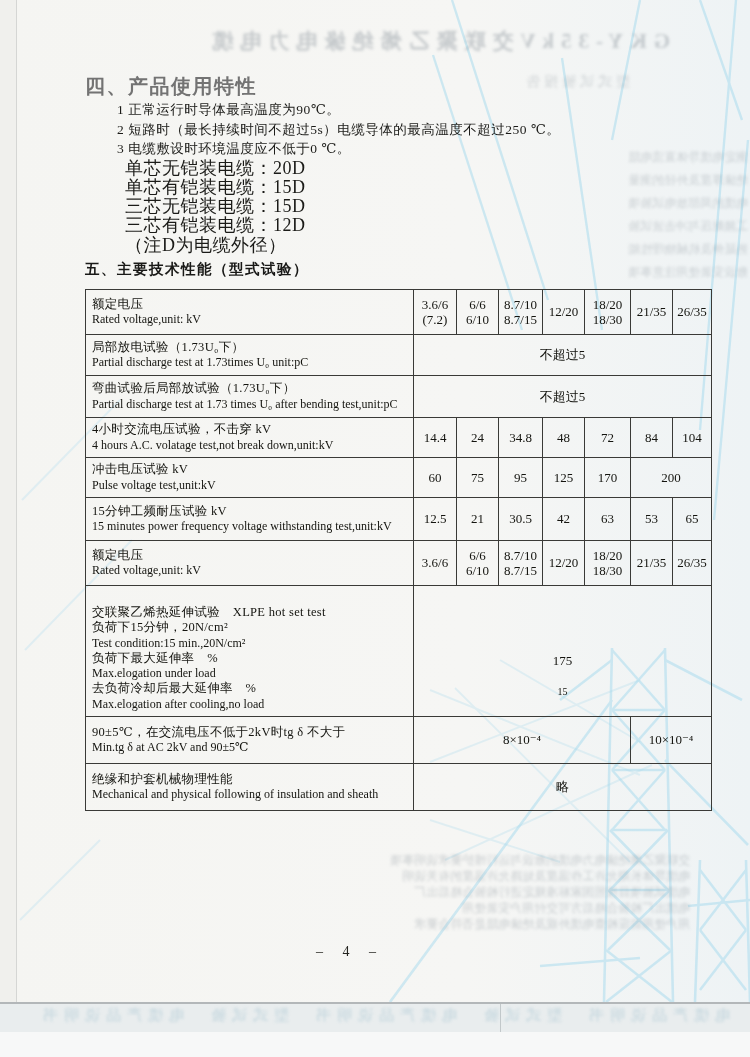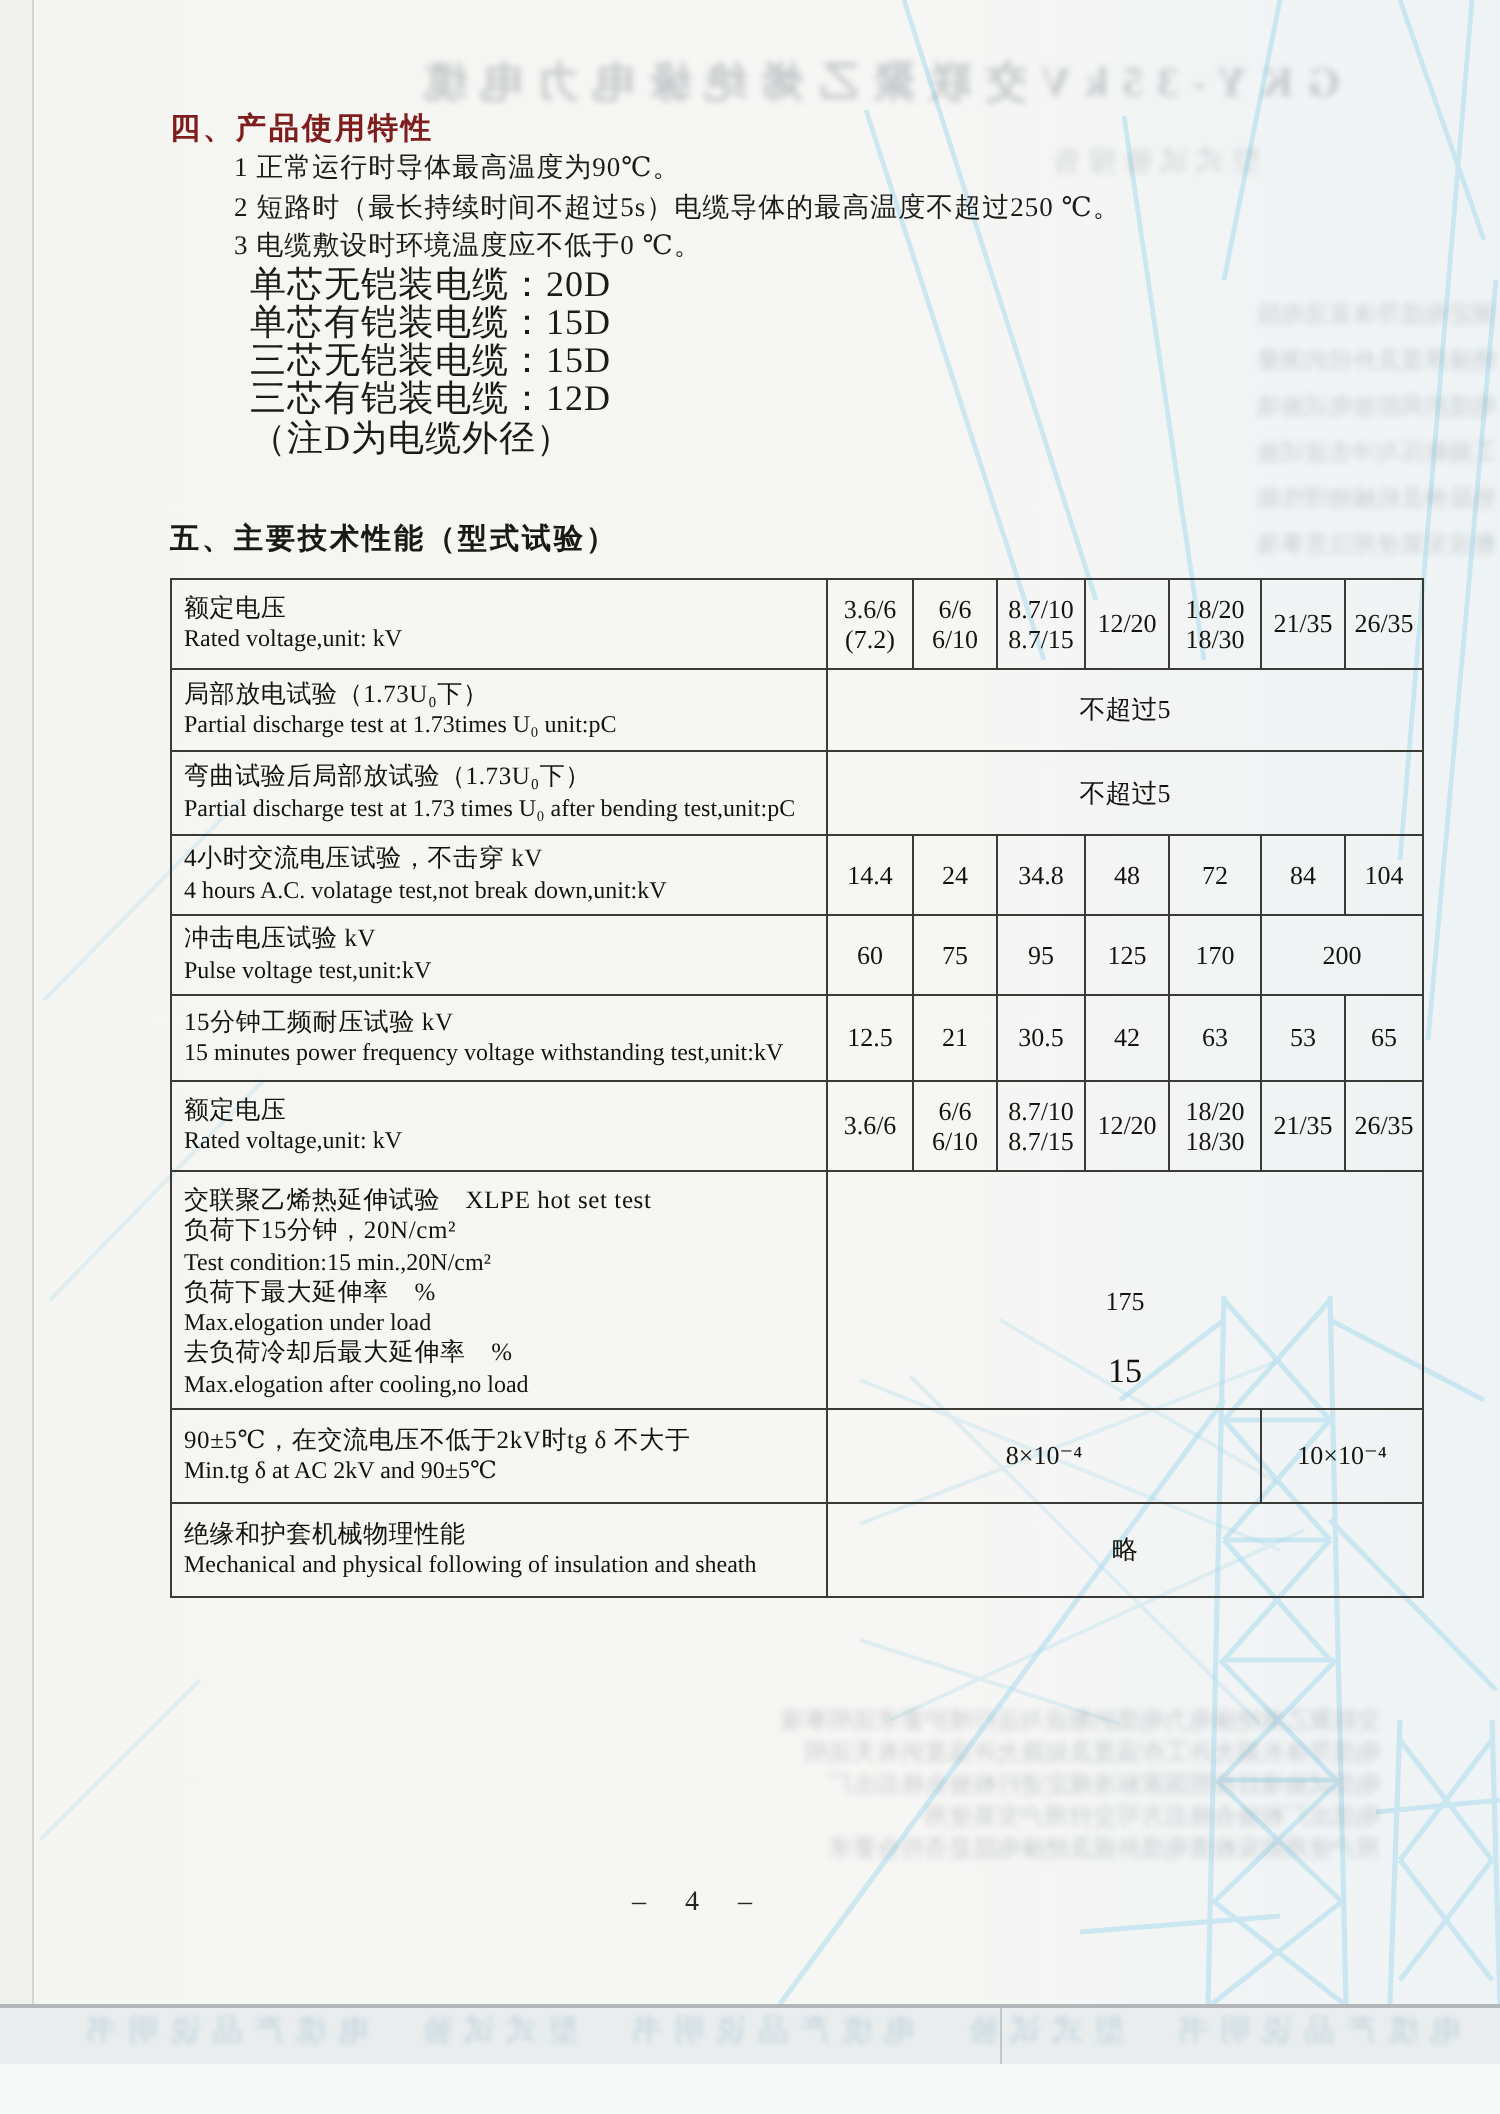--- a/index.html
+++ b/index.html
@@ -31,21 +31,21 @@
   .bleed-sub{top:70px;left:330px;width:300px;font-size:14px;letter-spacing:4px;opacity:.35;}
   .bleed-right{top:146px;left:548px;width:200px;font-size:12px;opacity:.38;}
   .bleed-bottom{top:852px;left:90px;width:600px;font-size:12px;line-height:16px;opacity:.42;}
   .bleed-strip{
     position:absolute;top:1006px;left:20px;width:710px;height:24px;overflow:hidden;
     transform:scaleX(-1);filter:blur(1.4px);opacity:.55;color:#9cbecd;
     font-size:15px;white-space:nowrap;letter-spacing:6px;pointer-events:none;
   }
   
   .sec-usage{position:absolute;left:85px;top:55px;width:600px;}
-  .sec-title{font-size:15px;font-weight:bold;color:#7f1d1d;letter-spacing:1.5px;}
+  .sec-title{font-size:20px;font-weight:bold;color:#737373;letter-spacing:1.5px;margin-top:18px;}
   .usage-item{font-size:13.5px;line-height:19.5px;margin-left:32px;letter-spacing:.5px;}
   .usage-sub{font-size:18px;line-height:19.3px;margin-left:40px;letter-spacing:.5px;}
   .sec-perf-title{position:absolute;left:85px;top:260px;font-size:14.5px;font-weight:bold;letter-spacing:1.5px;color:#191917;}
   
   table.perf{
     position:absolute;left:85px;top:289px;width:626px;
     border-collapse:collapse;table-layout:fixed;background:transparent;
   }
   table.perf td{
     border:1.6px solid #3a3a37;vertical-align:middle;
@@ -54,24 +54,24 @@
   td.lbl{padding:2px 6px;}
   td.lbl .zh{font-size:12.5px;line-height:15.5px;letter-spacing:.3px;}
   td.lbl .en{font-size:12px;line-height:15px;}
   td.val{text-align:center;font-size:13px;padding:0 1px;}
   td.val .vl{line-height:15.5px;}
   td.val .vl:empty{display:none;}
   tr.r1 td{height:40px;} tr.r2 td{height:39px;} tr.r3 td{height:36px;}
   tr.r4 td{height:37px;} tr.r5 td{height:62px;} tr.r6 td{height:35px;}
   tr.r7 td{height:35px;} tr.r8 td{height:38px;} tr.r9 td{height:40px;}
   tr.r10 td{height:112px;} tr.r11 td{height:42px;} tr.r12 td{height:42px;}
-  td.hotset-lbl{vertical-align:top;padding-top:4px;}
+  td.hotset-lbl{vertical-align:top;padding-top:16px;}
   td.hotset-val{vertical-align:top;}
   .hv-load{margin-top:48px;font-size:13px;}
-  .hv-cool{margin-top:17px;font-size:17px;}
+  .hv-cool{margin-top:17px;font-size:10px;}
   .pageno{position:absolute;left:260px;top:944px;width:180px;text-align:center;
     font-size:14px;letter-spacing:8px;color:#23231f;}
 </style>
 </head>
 <body>
 
 <div class="paper"></div>
 <div class="left-margin-strip"></div>
 <div class="left-edge-line"></div>
 

